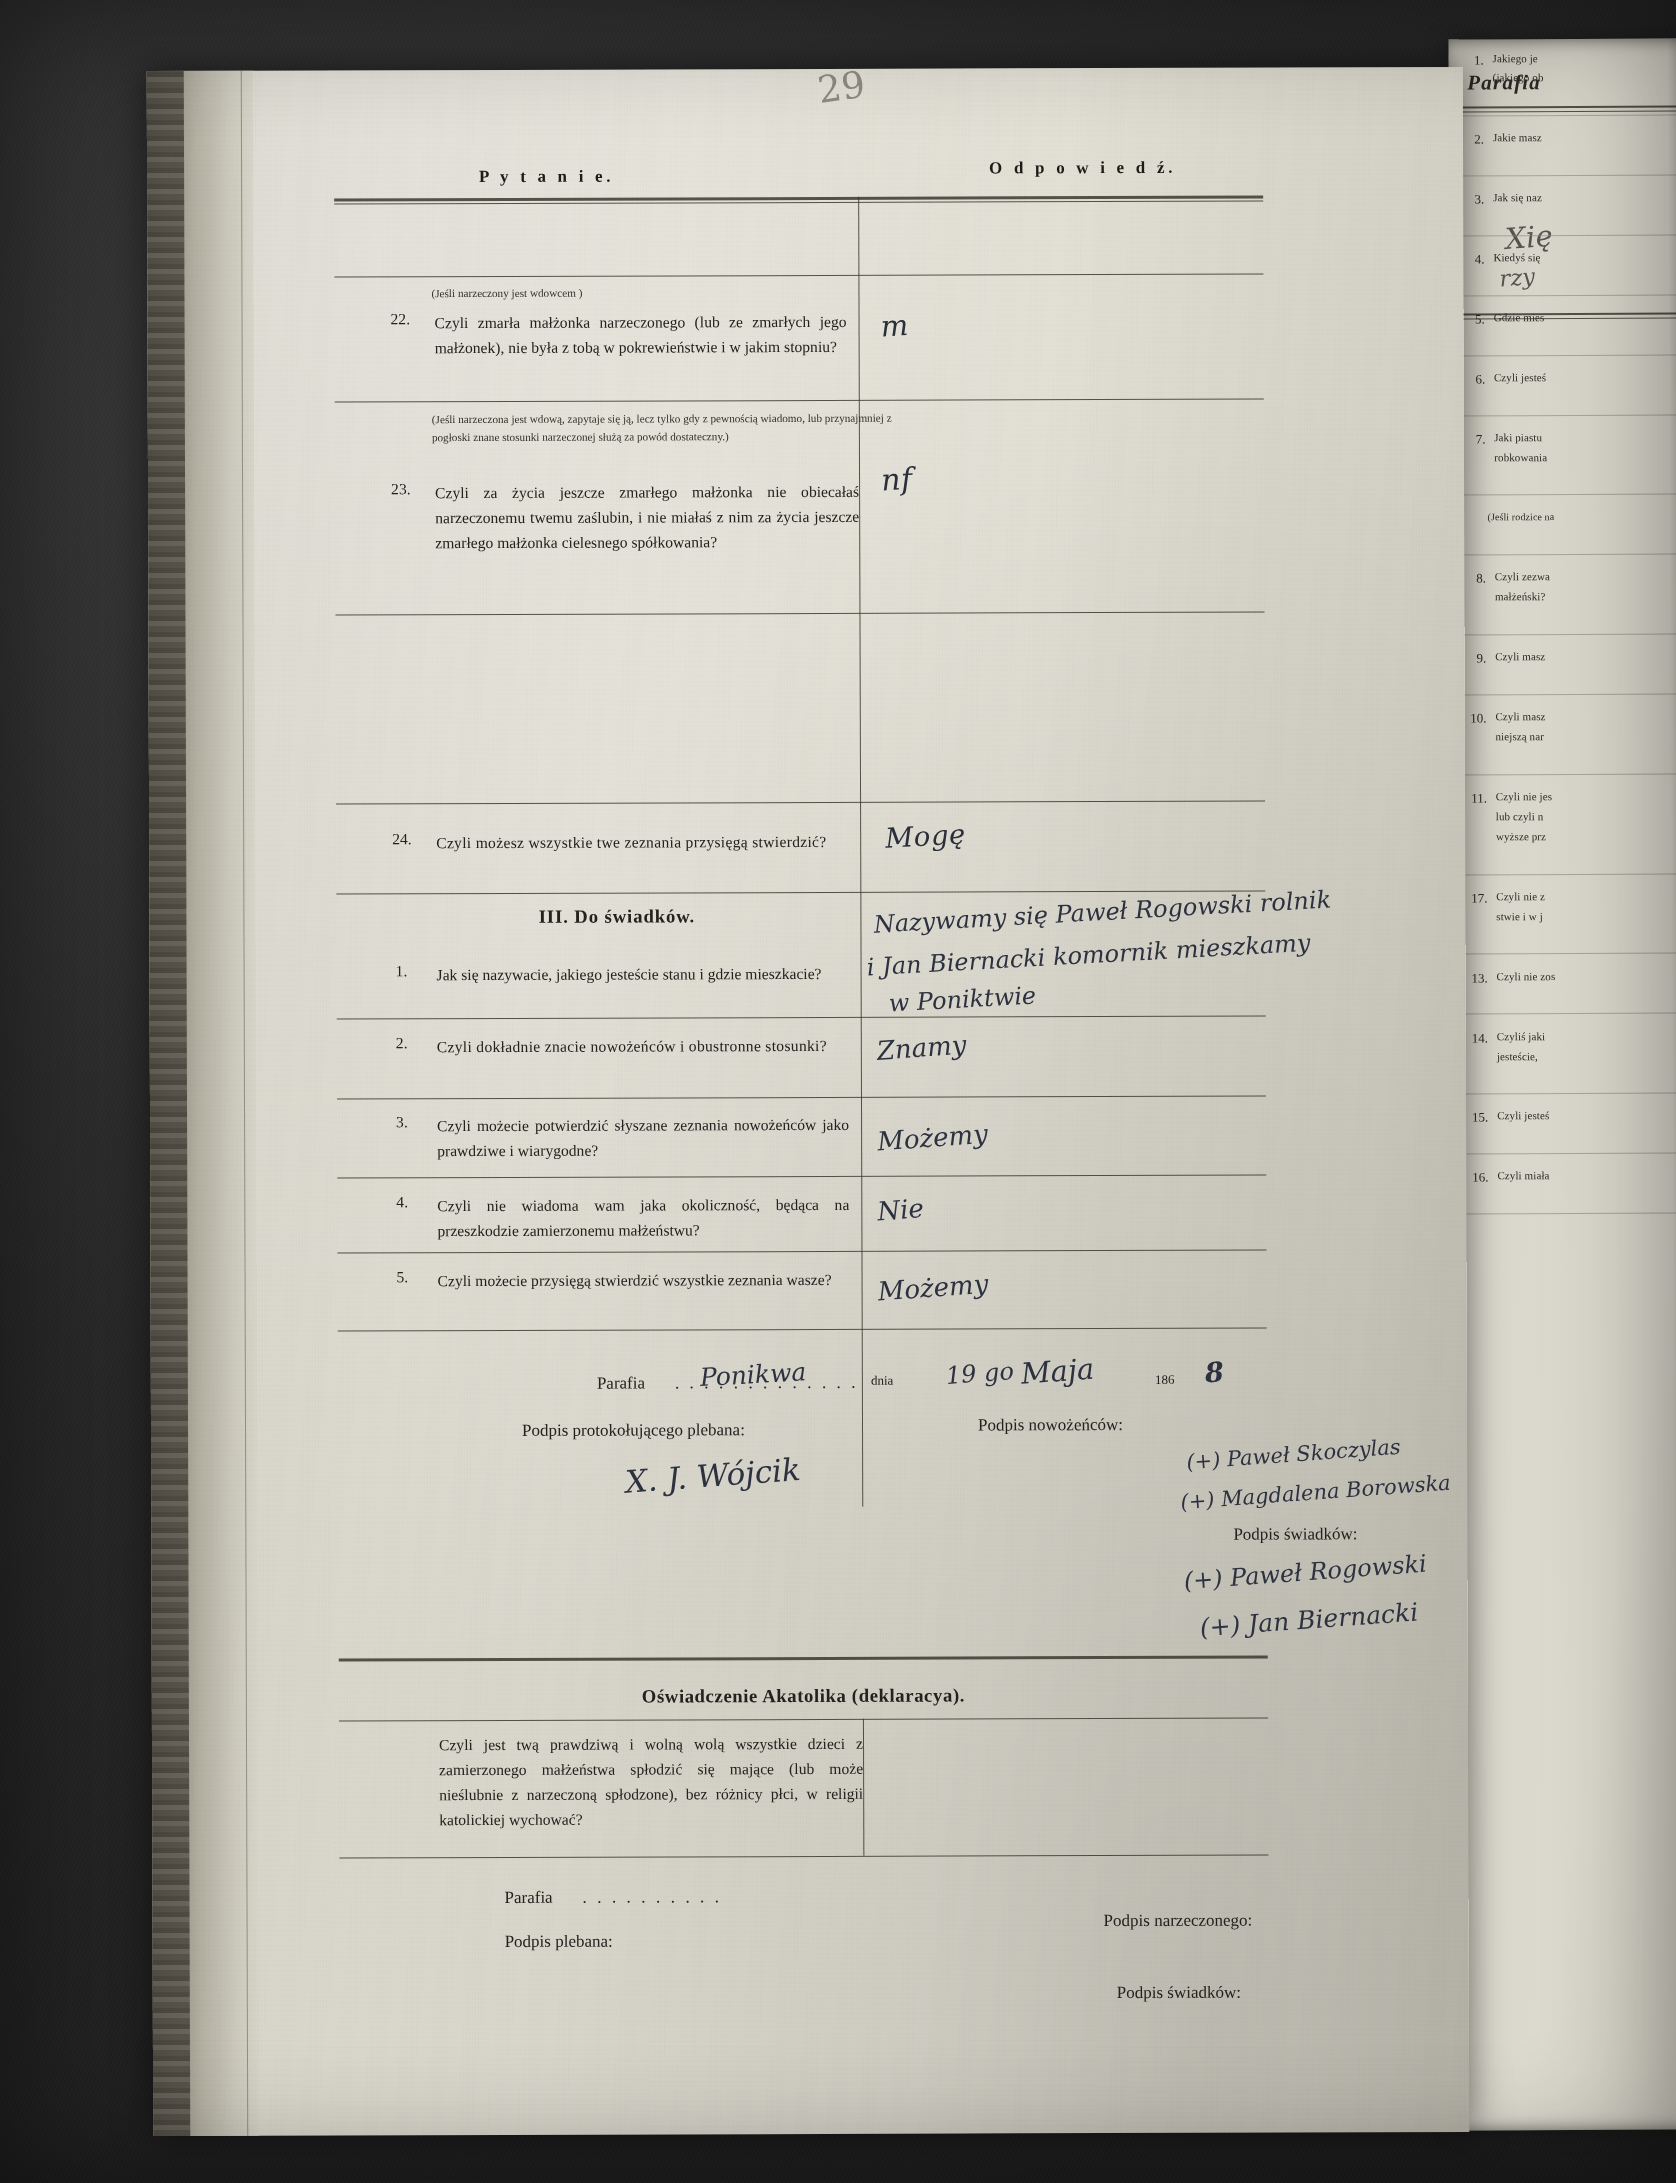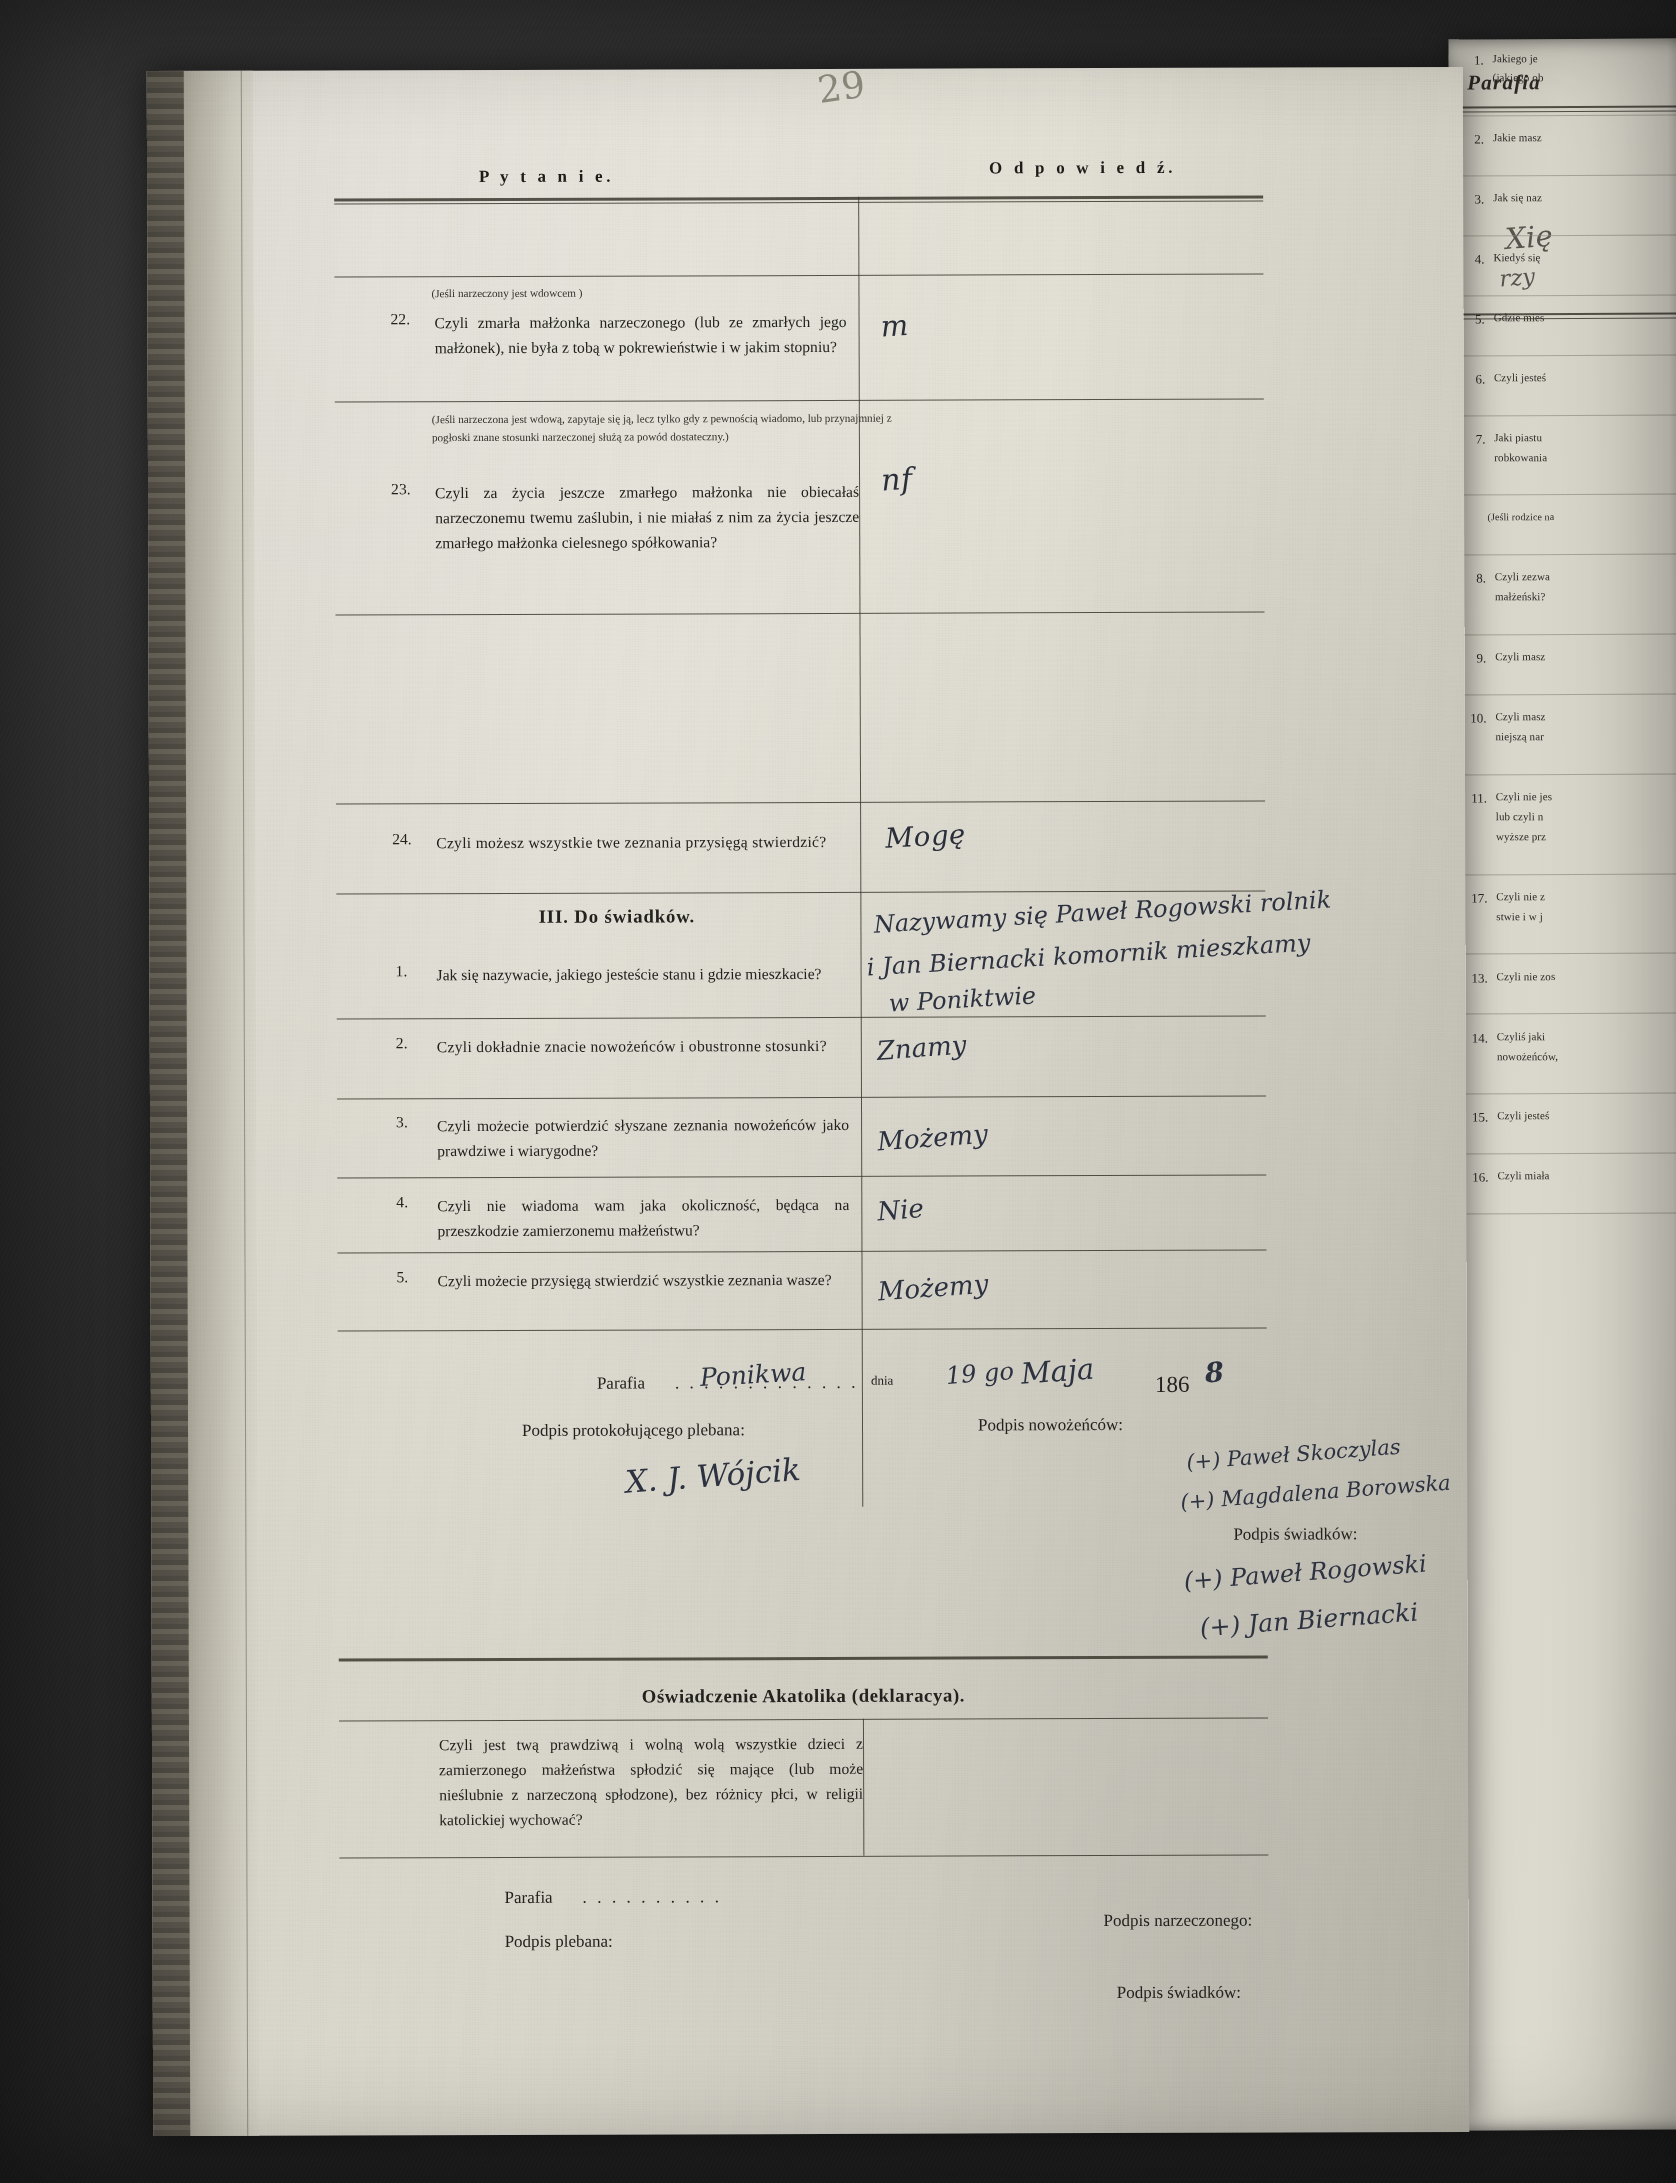--- a/index.html
+++ b/index.html
@@ -133,21 +133,21 @@
         <div class="rline" style="top: 835px;"></div>
         <div class="rnum" style="left: 6.2px; top: 851px;">17.</div>
         <div class="rtxt" style="left: 44px; top: 851px;">Czyli nie z</div>
         <div class="rtxt" style="left: 44px; top: 871px;">stwie i w j</div>
         <div class="rline" style="top: 914px;"></div>
         <div class="rnum" style="left: 6.2px; top: 931px;">13.</div>
         <div class="rtxt" style="left: 44px; top: 931px;">Czyli nie zos</div>
         <div class="rline" style="top: 974px;"></div>
         <div class="rnum" style="left: 6.2px; top: 991px;">14.</div>
         <div class="rtxt" style="left: 44px; top: 991px;">Czyliś jaki</div>
-        <div class="rtxt" style="left: 44px; top: 1011px;">nowożeńców,</div>
+        <div class="rtxt" style="left: 44px; top: 1011px;">jesteście,</div>
         <div class="rline" style="top: 1054px;"></div>
         <div class="rnum" style="left: 6.2px; top: 1070px;">15.</div>
         <div class="rtxt" style="left: 44px; top: 1070px;">Czyli jesteś</div>
         <div class="rline" style="top: 1114px;"></div>
         <div class="rnum" style="left: 6.2px; top: 1130px;">16.</div>
         <div class="rtxt" style="left: 44px; top: 1130px;">Czyli miała</div>
         <div class="rline" style="top: 1174px;"></div>
       </div>
     <div id="shadow-edge"></div>
   </div>
@@ -216,21 +216,21 @@
     <div class="qtxt" style="left:287px;top:1198px;width:412px;">Czyli możecie przysięgą stwierdzić wszystkie zeznania wasze?</div>
     <div class="hand2" style="left:727px;top:1204px;font-size:26px;">Możemy</div>
     <div class="hrule" style="left:187px;top:1260px;width:929px;height:1.2px;"></div>
 
     <div class="stxt" style="left:446px;top:1304px;font-size:17px;">Parafia</div>
     <div class="stxt dots" style="left:524px;top:1304px;font-size:17px;">. . . . . . . . . . . . .</div>
     <div class="hand2" style="left:549px;top:1291px;font-size:25px;transform:rotate(-3deg);">Ponikwa</div>
     <div class="stxt" style="left:720px;top:1304px;font-size:13px;">dnia</div>
     <div class="hand2" style="left:795px;top:1291px;font-size:24px;transform:rotate(-4deg);">19 go</div>
     <div class="hand2" style="left:870px;top:1286px;font-size:29px;transform:rotate(-4deg);">Maja</div>
-    <div class="stxt" style="left:1004px;top:1304px;font-size:23px;">186</div>
+    <div class="stxt" style="left:1004px;top:1304px;font-size:13px;">186</div>
     <div class="hand2" style="left:1054px;top:1288px;font-size:27.4px;font-weight:bold;transform:rotate(-4deg);">8</div>
 
     <div class="stxt" style="left:371px;top:1351px;font-size:17px;">Podpis protokołującego plebana:</div>
     <div class="hand2" style="left:474px;top:1388px;font-size:31px;transform:rotate(-4deg);">X. J. Wójcik</div>
 
     <div class="stxt" style="left:827px;top:1347px;font-size:17px;">Podpis nowożeńców:</div>
     <div class="hand2" style="left:1035px;top:1375px;font-size:21px;transform:rotate(-4deg);">(+) Paweł Skoczylas</div>
     <div class="hand2" style="left:1029px;top:1413px;font-size:21px;transform:rotate(-4deg);">(+) Magdalena Borowska</div>
 
     <div class="stxt" style="left:1082px;top:1457px;font-size:17px;">Podpis świadków:</div>

